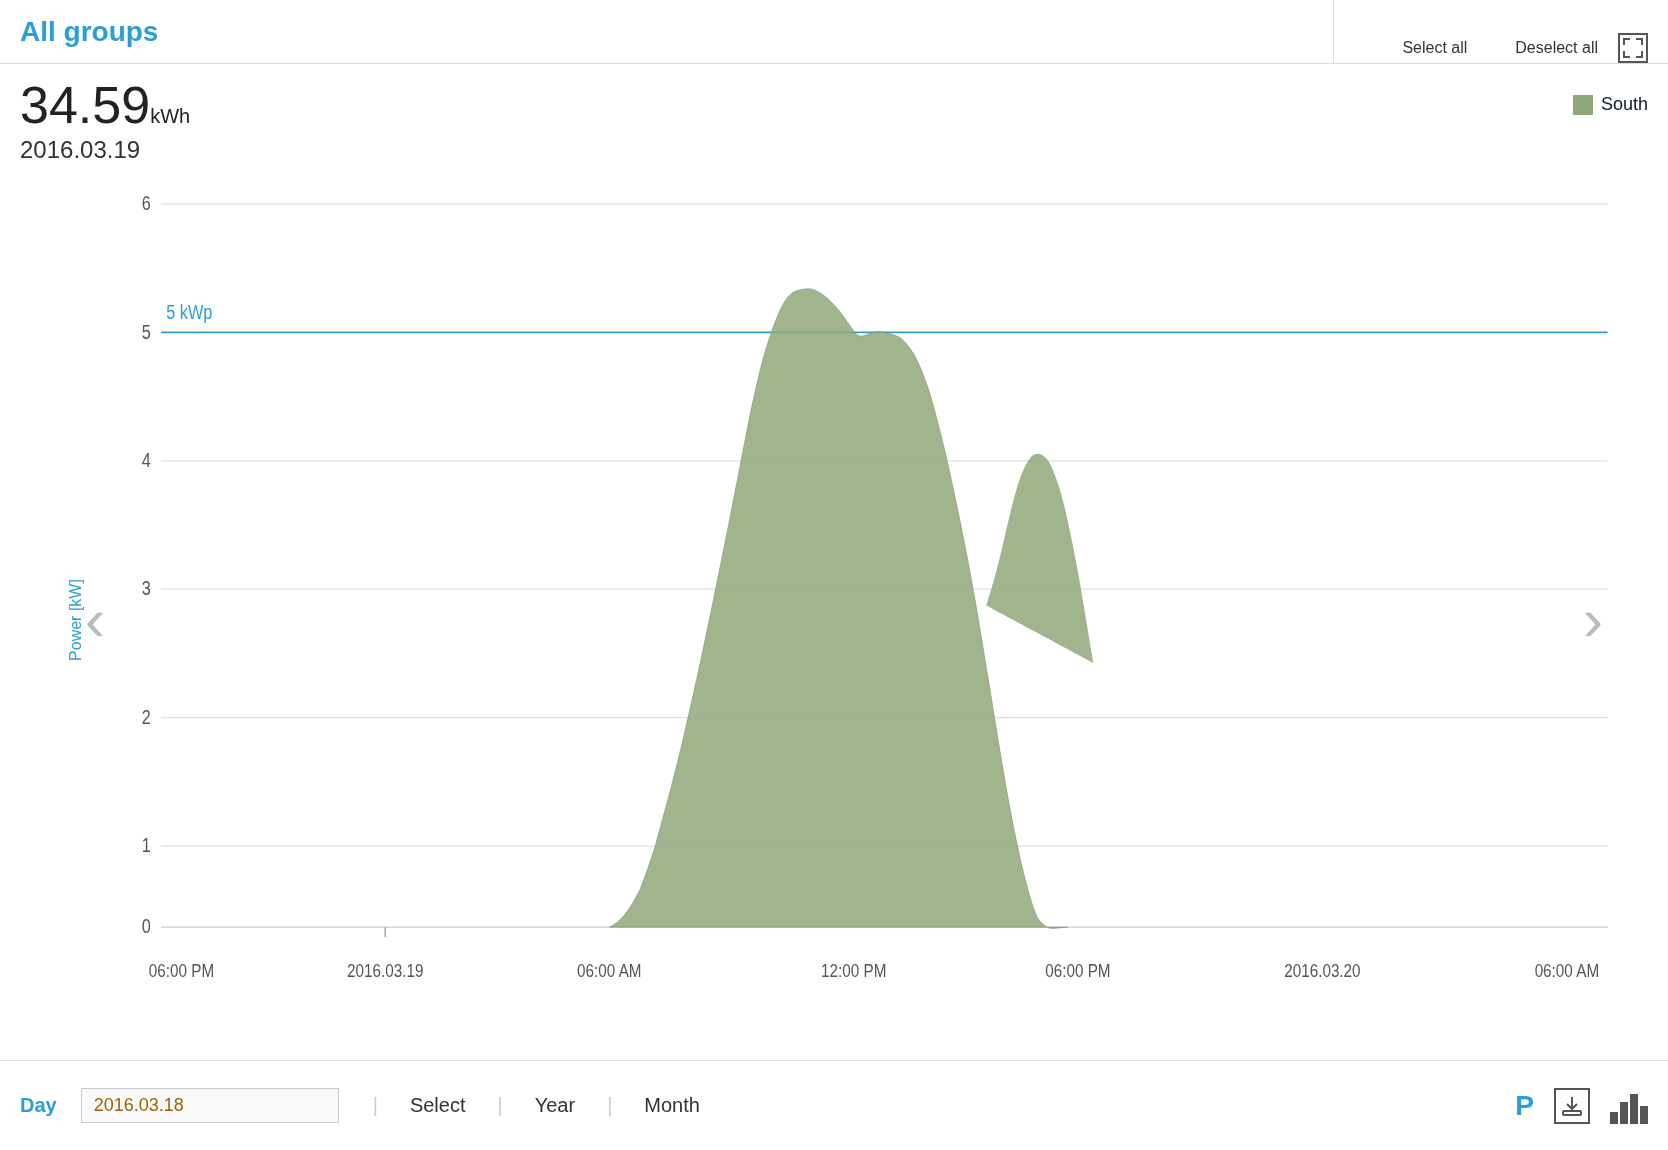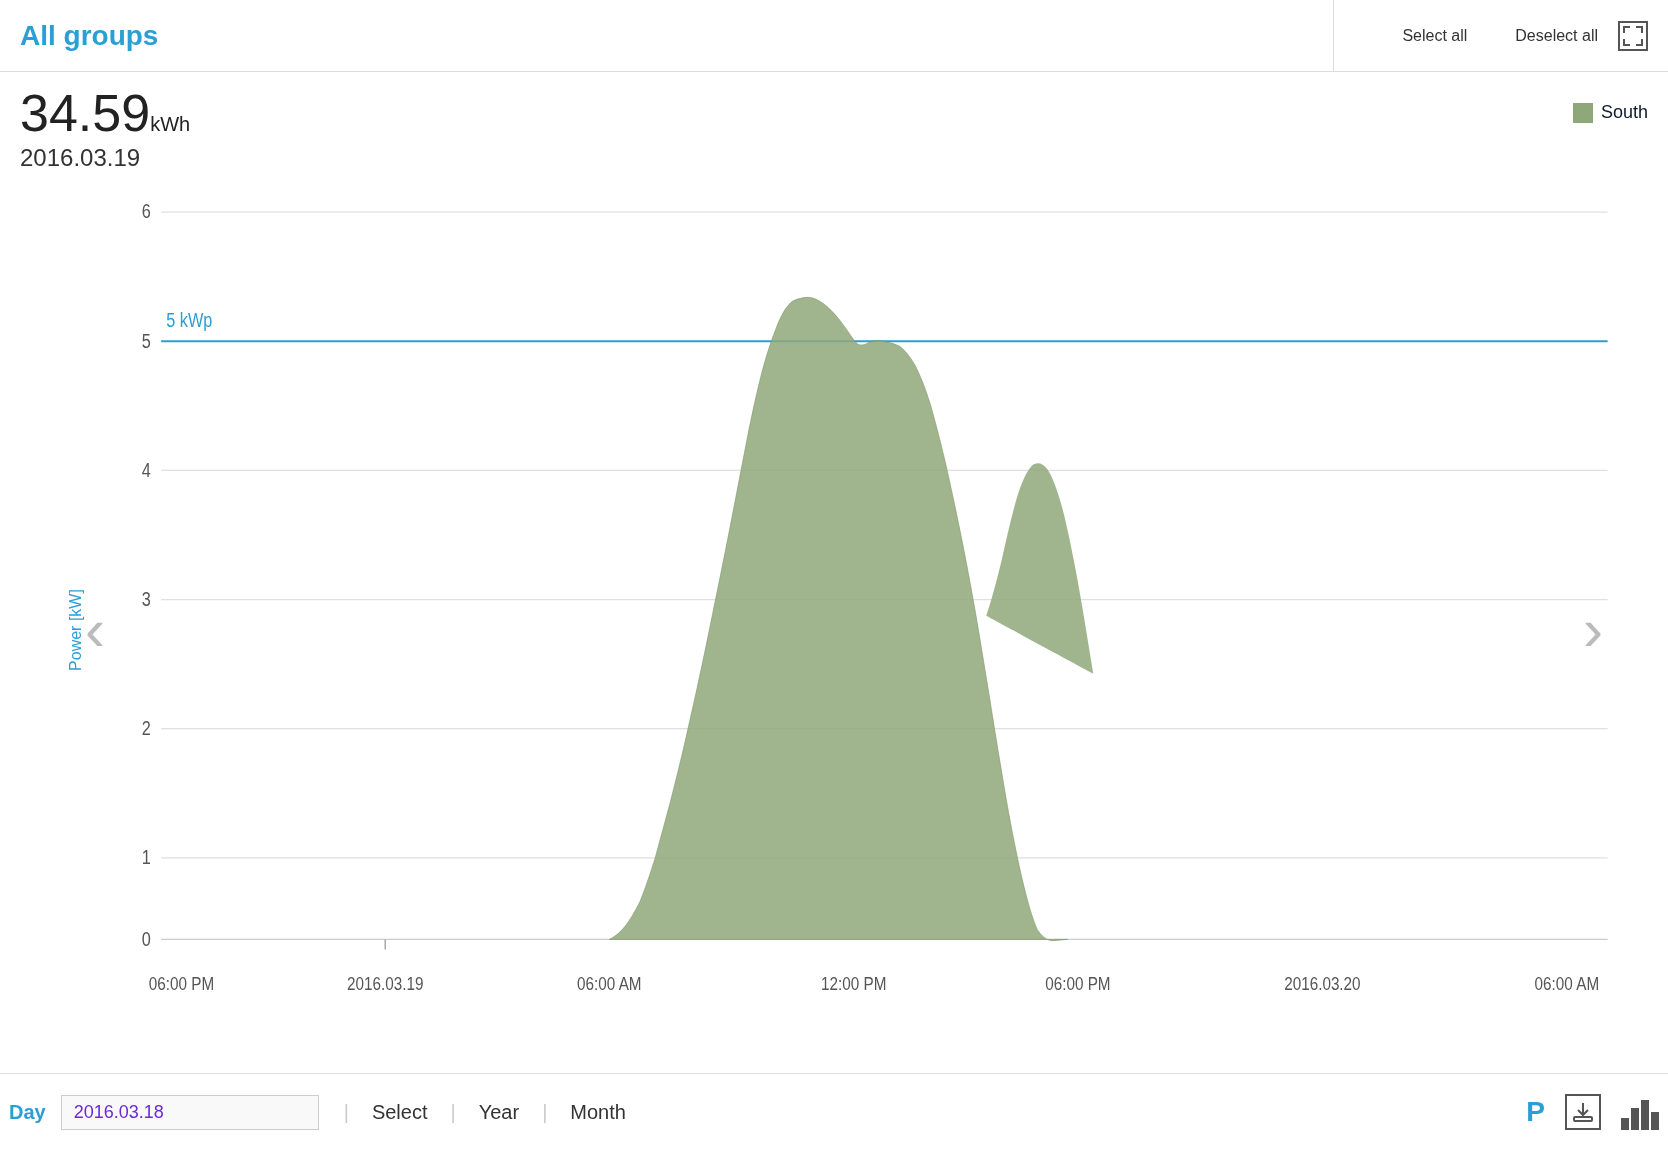--- a/index.html
+++ b/index.html
@@ -9,23 +9,23 @@
       width: 1668px;
       height: 1150px;
       overflow: hidden;
       display: flex;
       flex-direction: column;
     }
 
     
     .header {
       display: flex;
-      align-items: center;
+      align-items: flex-end;
       border-bottom: 1px solid #ddd;
-      height: 72px;
+      height: 64px;
       padding: 0 20px;
     }
     .header-title {
       color: #2a9fd6;
       font-size: 28px;
       font-weight: bold;
       flex: 1;
       border-right: 1px solid #ddd;
       height: 100%;
       display: flex;
@@ -127,38 +127,38 @@
       transform: translateY(-50%);
       cursor: pointer;
       color: #bbb;
       font-size: 60px;
       line-height: 1;
       user-select: none;
     }
 
     
     .footer {
-      height: 77px;
+      height: 90px;
       border-top: 1px solid #ddd;
       display: flex;
       align-items: center;
-      padding: 0 9px;
-      gap: 5px;
+      padding: 0 20px;
+      gap: 14px;
     }
     .tab-day {
       color: #2a9fd6;
       font-size: 20px;
       font-weight: bold;
       cursor: pointer;
     }
     .tab-date-input {
       border: 1px solid #ccc;
       padding: 6px 12px;
       font-size: 18px;
-      color: #6d28d9;
+      color: #a16207;
       cursor: pointer;
       background: #f9f9f9;
     }
     .tab-separator {
       color: #ccc;
       font-size: 20px;
       margin: 0 10px;
     }
     .tab-item {
       color: #333;

